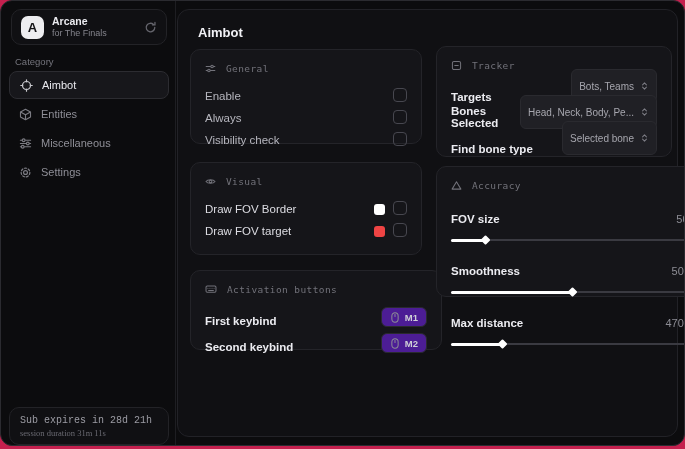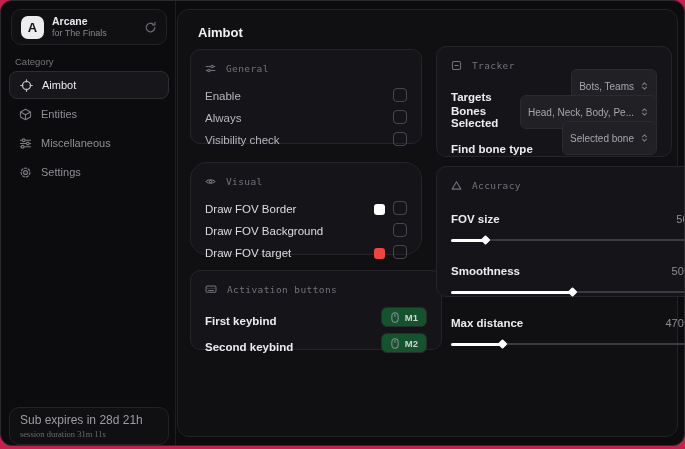--- a/index.html
+++ b/index.html
@@ -29,50 +29,50 @@
 
   .nav { position:absolute; left:8px; top:70px; width:160px; display:flex; flex-direction:column; gap:1px; }
   .nav-item { height:28px; display:flex; align-items:center; gap:9px; padding:0 10px;
     border-radius:8px; color:#8f8f97; font-size:11px; cursor:default; }
   .nav-item.active { border:1px solid #2c2c31; background:#17171b; color:#e9e9ee; }
   .nav-item .nicon { display:flex; color:inherit; opacity:.85; }
 
   .sub-card { position:absolute; left:8px; top:406px; width:160px; height:38px;
     border:1px solid #232327; border-radius:10px; padding:5px 10px;
     display:flex; flex-direction:column; justify-content:center; gap:2px; background:#101013; }
-  .sub-line1 { font-family:Liberation Sans, sans-serif; font-size:12px; color:#9c9ca4; white-space:nowrap; }
+  .sub-line1 { font-family:Liberation Mono, monospace; font-size:10px; color:#9c9ca4; white-space:nowrap; }
   .sub-line2 { font-family:Liberation Serif, serif; font-size:8.5px; color:#6b6b73; white-space:nowrap; }
 
   
   .main { position:absolute; left:176px; top:8px; width:501px; height:428px;
     background:#101013; border:1px solid #222227; border-radius:12px; }
   .page-title { position:absolute; left:20px; top:15px; font-size:13px; font-weight:bold; color:#f2f2f6; }
 
   .card { position:absolute; background:#151519; border:1px solid #242429; border-radius:10px; padding:10px 14px 0; }
   .card-general    { left:12px;  top:39px;  width:232px; height:95px;  }
-  .card-visual     { left:12px;  top:152px; width:232px; height:93px;border-radius:17px;  }
+  .card-visual     { left:12px;  top:152px; width:232px; height:93px;  }
   .card-activation { left:12px;  top:260px; width:252px; height:80px;  }
   .card-tracker    { left:258px; top:36px;  width:236px; height:111px; }
   .card-accuracy   { left:258px; top:156px; width:272px; height:131px; }
 
   .card-header { display:flex; align-items:center; gap:10px; color:#72727a;
     font-family:"DejaVu Sans Mono", monospace; font-size:9.5px; letter-spacing:.4px; height:16px; margin-bottom:4px; }
   .card-header .hicon { display:flex; }
 
   .row { display:flex; align-items:flex-end; height:22px; }
   .row-t { height:26px; }
   .row-label { font-size:11.5px; color:#b6b6be; }
   .row-label.bright { color:#dcdce2;margin-top:24px; }
   .row-label.bold { color:#ececf1; font-weight:bold; font-size:11.5px; }
   .spacer { flex:1; }
 
   .checkbox { width:14px; height:14px; border:1.5px solid #47474f; border-radius:4px; background:transparent; flex:0 0 auto; }
   .swatch { width:11px; height:11px; border-radius:3px; margin-right:8px; flex:0 0 auto; }
 
-  .kbd-btn { display:flex; align-items:center; gap:5px; background:#14532d; border:1px solid #2a2a2f;
+  .kbd-btn { display:flex; align-items:center; gap:5px; background:#4c1d95; border:1px solid #2a2a2f;
     border-radius:6px; height:20px; padding:0 8px; color:#cfcfd6; font-size:9.5px; font-weight:bold; }
   .kbd-btn .micon { display:flex; color:#8d8d95; }
 
   .select-btn { display:flex; align-items:center; gap:6px; background:#202025; border:1px solid #2a2a2f;
     border-radius:6px; height:21px; padding:16px 7px; color:#a6a6ae; font-size:10px; white-space:nowrap; }
   .select-btn .cicon { display:flex; color:#7c7c84; }
 
   .acc-row { display:flex; height:20px; margin-top:20px; }
   .acc-row:first-of-type { margin-top:4px; }
   .acc-label { font-size:11.5px; font-weight:bold; color:#ececf1; }
@@ -194,25 +194,20 @@
         </span>
         <span>Visual</span>
       </div>
       <div class="row">
         <span class="row-label bright">Draw FOV Border</span>
         <span class="spacer"></span>
         <span class="swatch" style="background: rgb(255, 255, 255);"></span>
         <span class="checkbox"></span>
       </div>
       <div class="row">
-        <span class="row-label bright">Draw FOV Background</span>
-        <span class="spacer"></span>
-        <span class="checkbox"></span>
-      </div>
-      <div class="row">
         <span class="row-label bright">Draw FOV target</span>
         <span class="spacer"></span>
         <span class="swatch" style="background: rgb(239, 68, 68);"></span>
         <span class="checkbox"></span>
       </div>
     </div>
 
     <div class="card card-activation">
       <div class="card-header">
         <span class="hicon">

